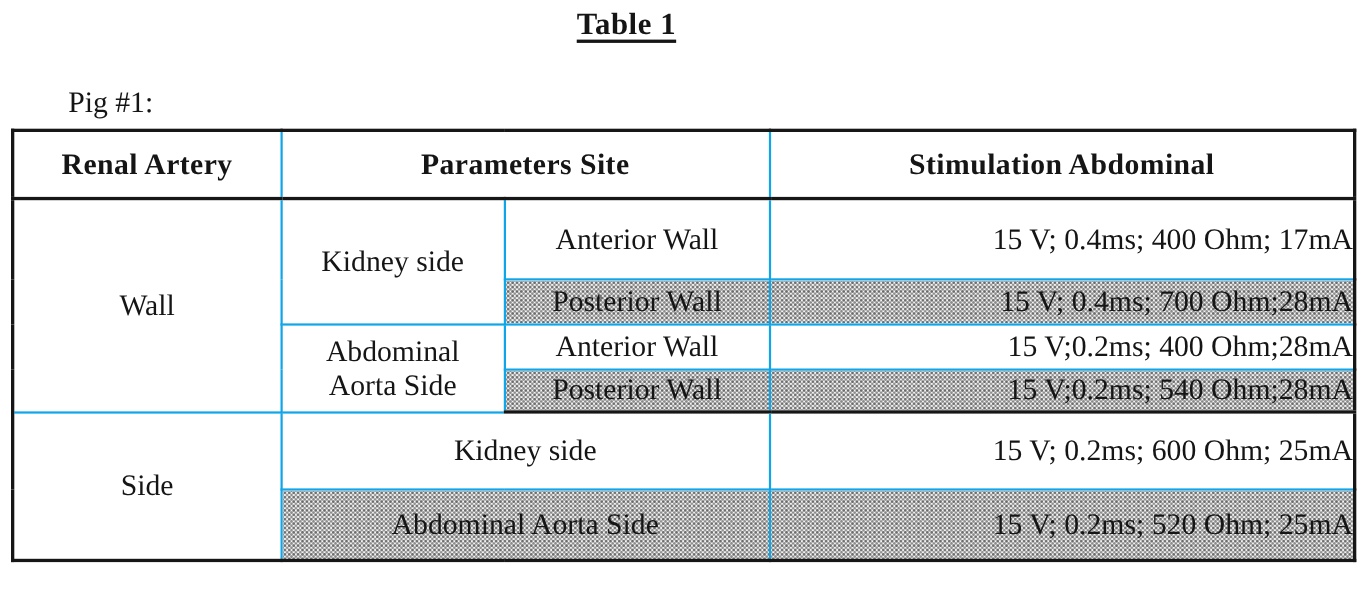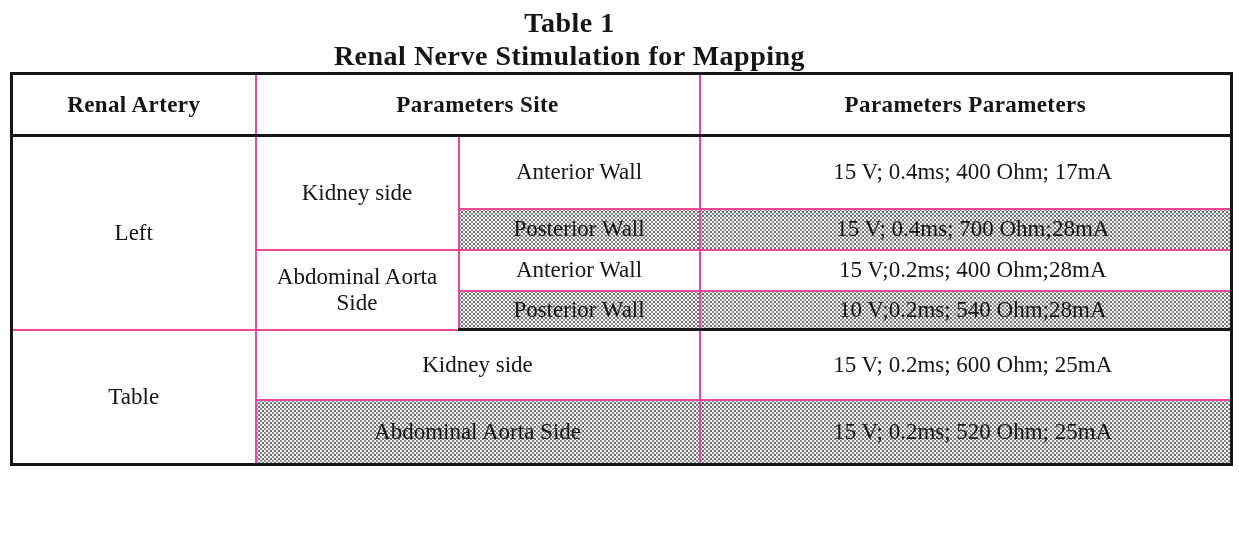--- a/index.html
+++ b/index.html
@@ -17,63 +17,64 @@
   .title-block {
     padding-top: 6px;
     margin-right: 100px; 
     text-align: center;
     font-weight: bold;
     font-size: 28px;
     line-height: 33px;
     letter-spacing: 0.5px;
   }
   .title-underline {
+    text-decoration: underline;
     text-decoration-thickness: 2.5px;
     text-underline-offset: 5px;
   }
 
   
   .pig-label {
     margin: 40px 0 10px 62px;
     font-size: 27px;
     line-height: 28px;
   }
 
   
   table.stim-table {
     border-collapse: collapse;
     table-layout: fixed;
     margin-left: 10px;
     width: 1220px;
     border: 3px solid #161616;
   }
   .stim-table th, .stim-table td {
-    border: 2px solid #ec4899;
+    border: 2px solid #0ea5e9;
     text-align: center;
     vertical-align: middle;
-    font-size: 23px;
+    font-size: 27px;
     padding: 0;
     overflow: hidden;
   }
   .stim-table th {
     font-weight: bold;
     letter-spacing: 0.4px;
     border-bottom: 3px solid #161616;
     height: 62px;
   }
   tr.r1 { height: 73px; }
   tr.r2 { height: 41px; }
   tr.r3 { height: 41px; }
   tr.r4 { height: 39px; }
   tr.r5 { height: 70px; }
   tr.r6 { height: 65px; }
   tr.section-end td { border-bottom: 3px solid #161616; }
 
   td.params {
-    text-align: center;
+    text-align: right;
     padding-left: 15px;
   }
   td.site-group { padding: 0 10px; }  
 
   
   .shaded {
     background-color: #f4f4f4;
     background-image:
       radial-gradient(circle, #6c6c6c 1px, rgba(0,0,0,0) 1.45px),
       radial-gradient(circle, #8a8a8a 0.9px, rgba(0,0,0,0) 1.3px);
@@ -83,65 +84,63 @@
 </style>
 </head>
 <body>
 
 <div class="page">
 
   <div class="title-block">
     <div>
       <span class="title-underline">Table 1</span>
     </div>
-    <div>
-      <span class="title-underline">Renal Nerve Stimulation for Mapping</span>
-    </div>
   </div>
 
+  <div class="pig-label">Pig #1:</div>
 
   <table class="stim-table">
     <colgroup>
       <col style="width:244px">
       <col style="width:203px">
       <col style="width:241px">
       <col style="width:532px">
     </colgroup>
     <tbody>
       <tr class="header-row">
         <th>Renal Artery</th>
         <th colspan="2">Parameters Site</th>
-        <th>Parameters Parameters</th>
+        <th>Stimulation Abdominal</th>
       </tr>
 
       <tr class="r1">
-        <td rowspan="4">Left</td>
+        <td rowspan="4">Wall</td>
         <td rowspan="2" class="site-group">Kidney side</td>
         <td>Anterior Wall</td>
         <td class="params">15 V; 0.4ms; 400 Ohm; 17mA</td>
       </tr>
 
       <tr class="r2">
         <td class="shaded">Posterior Wall</td>
         <td class="params shaded">15 V; 0.4ms; 700 Ohm;28mA</td>
       </tr>
 
       <tr class="r3">
         <td rowspan="2" class="site-group">Abdominal Aorta Side</td>
         <td>Anterior Wall</td>
         <td class="params">15 V;0.2ms; 400 Ohm;28mA</td>
       </tr>
 
       <tr class="r4 section-end">
         <td class="shaded">Posterior Wall</td>
-        <td class="params shaded">10 V;0.2ms; 540 Ohm;28mA</td>
+        <td class="params shaded">15 V;0.2ms; 540 Ohm;28mA</td>
       </tr>
 
       <tr class="r5">
-        <td rowspan="2">Table</td>
+        <td rowspan="2">Side</td>
         <td colspan="2">Kidney side</td>
         <td class="params">15 V; 0.2ms; 600 Ohm; 25mA</td>
       </tr>
 
       <tr class="r6">
         <td colspan="2" class="shaded">Abdominal Aorta Side</td>
         <td class="params shaded">15 V; 0.2ms; 520 Ohm; 25mA</td>
       </tr>
     </tbody>
   </table>

